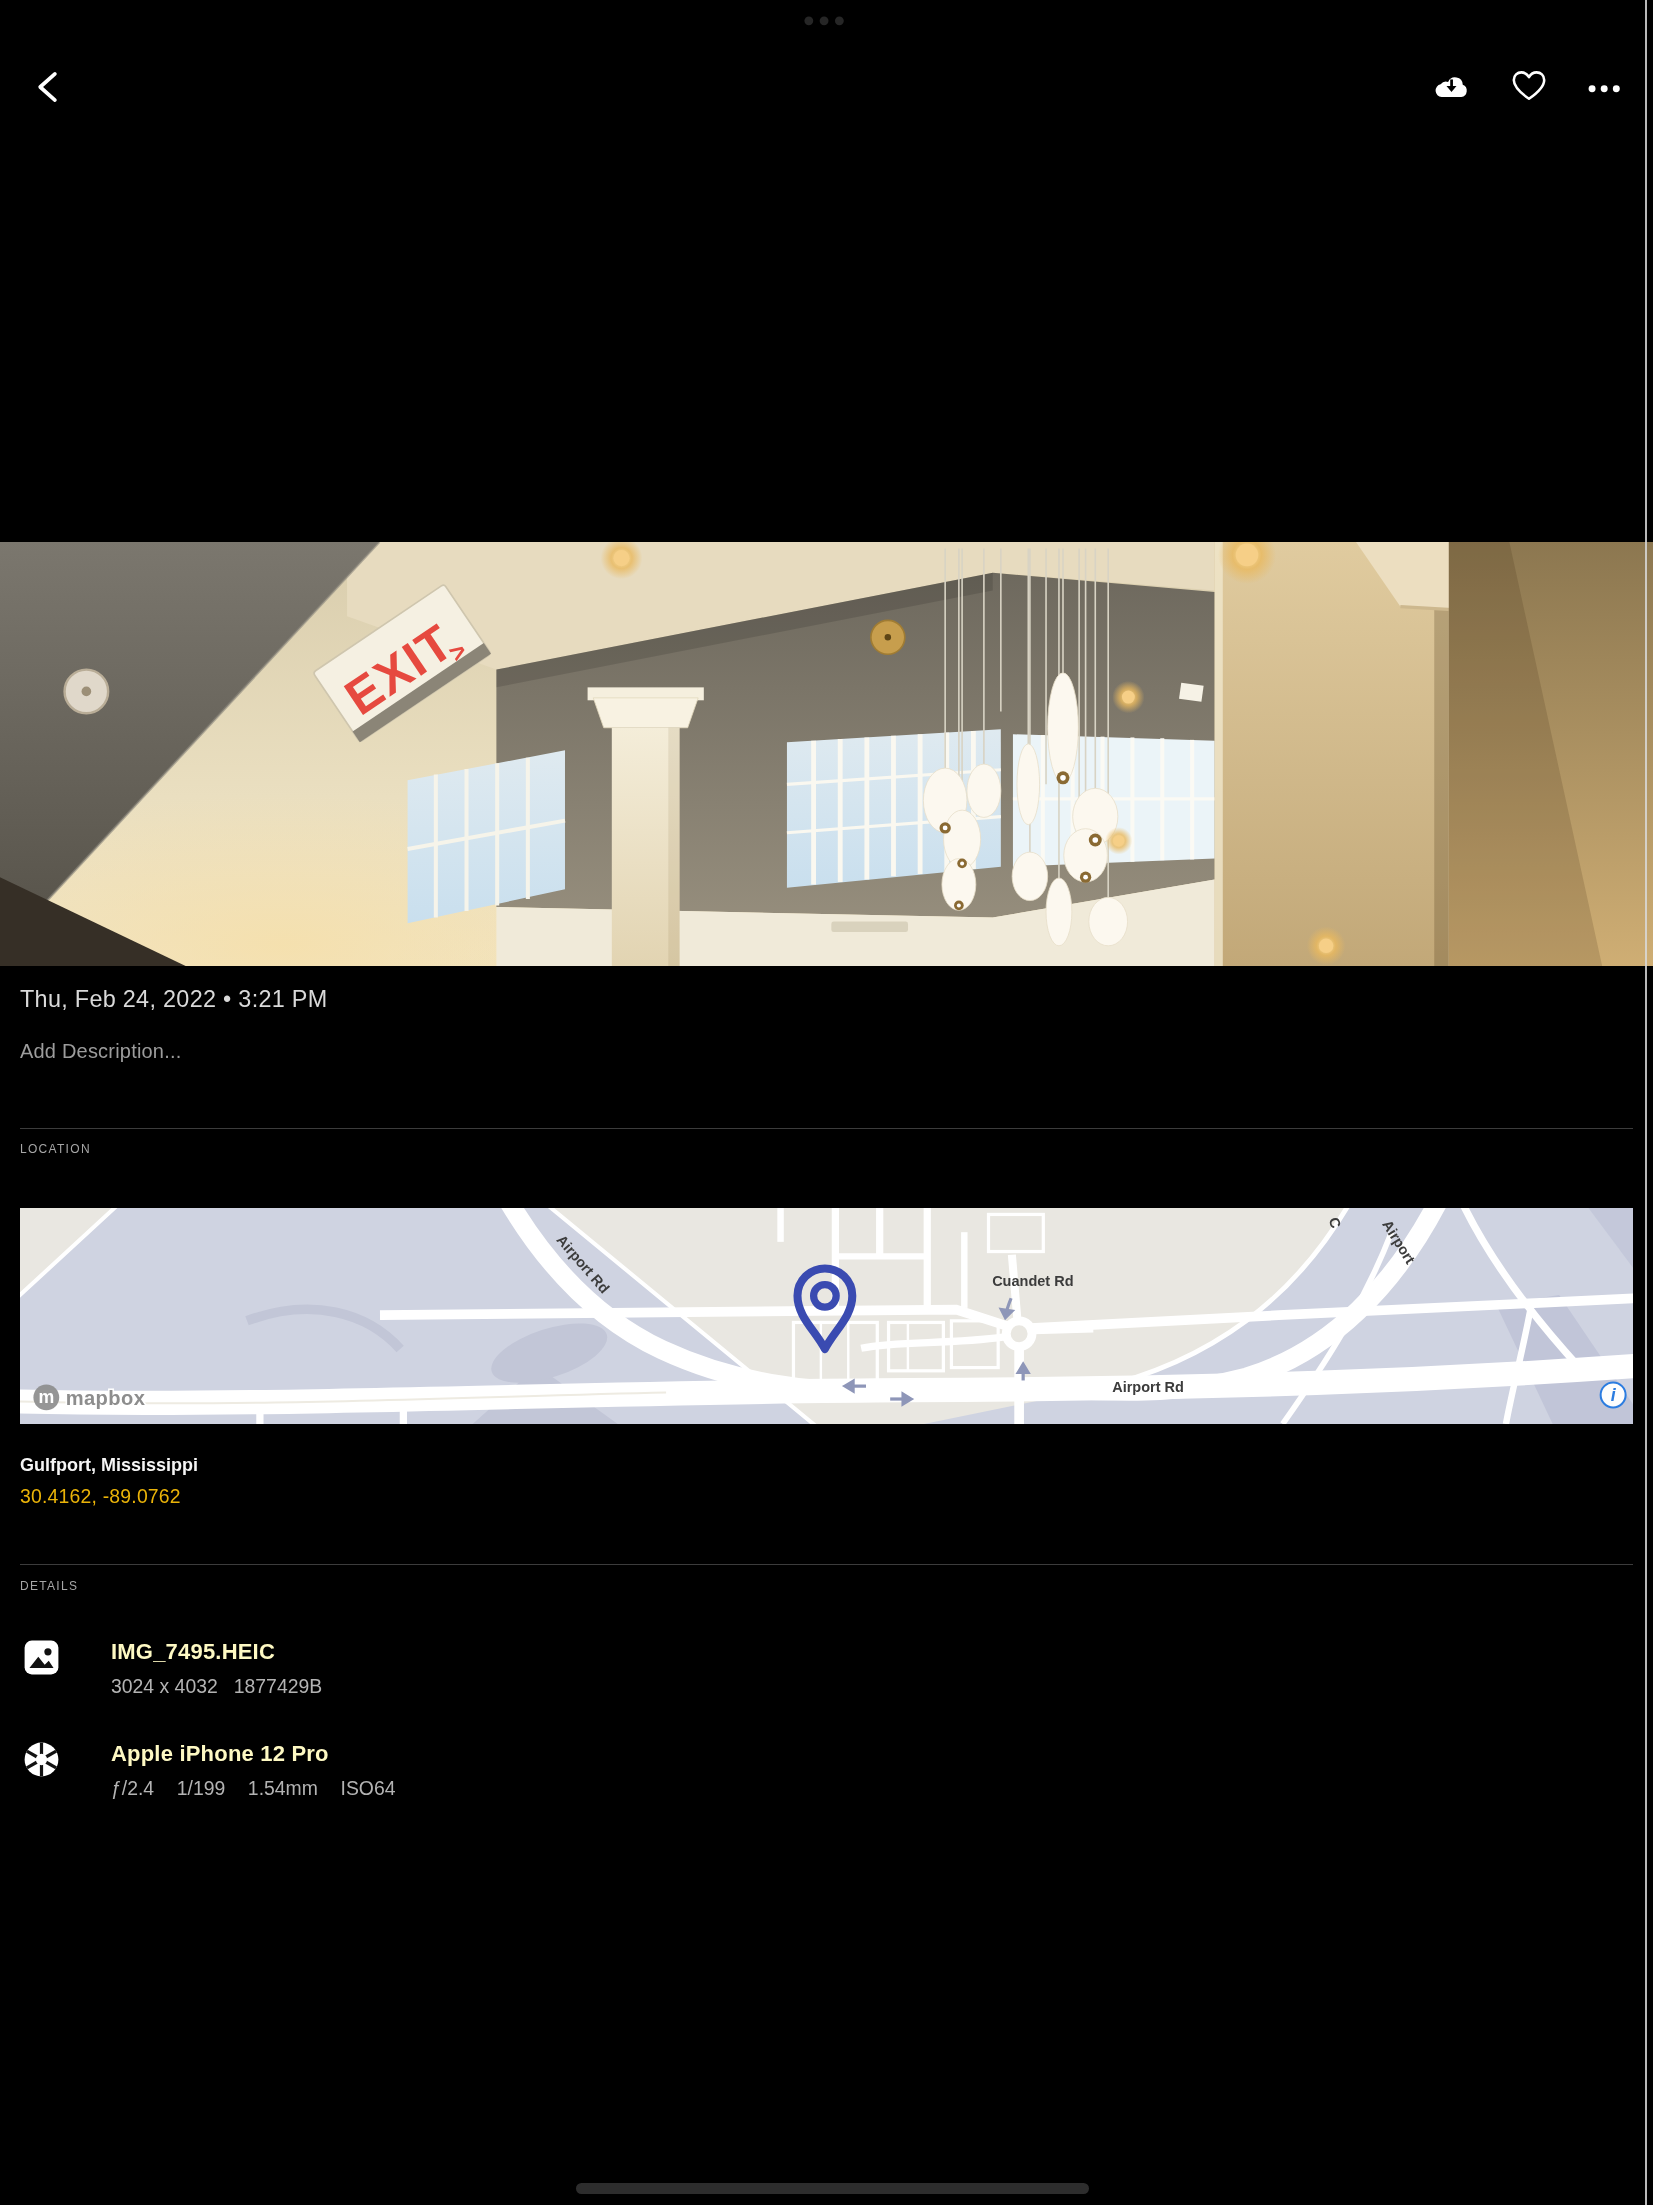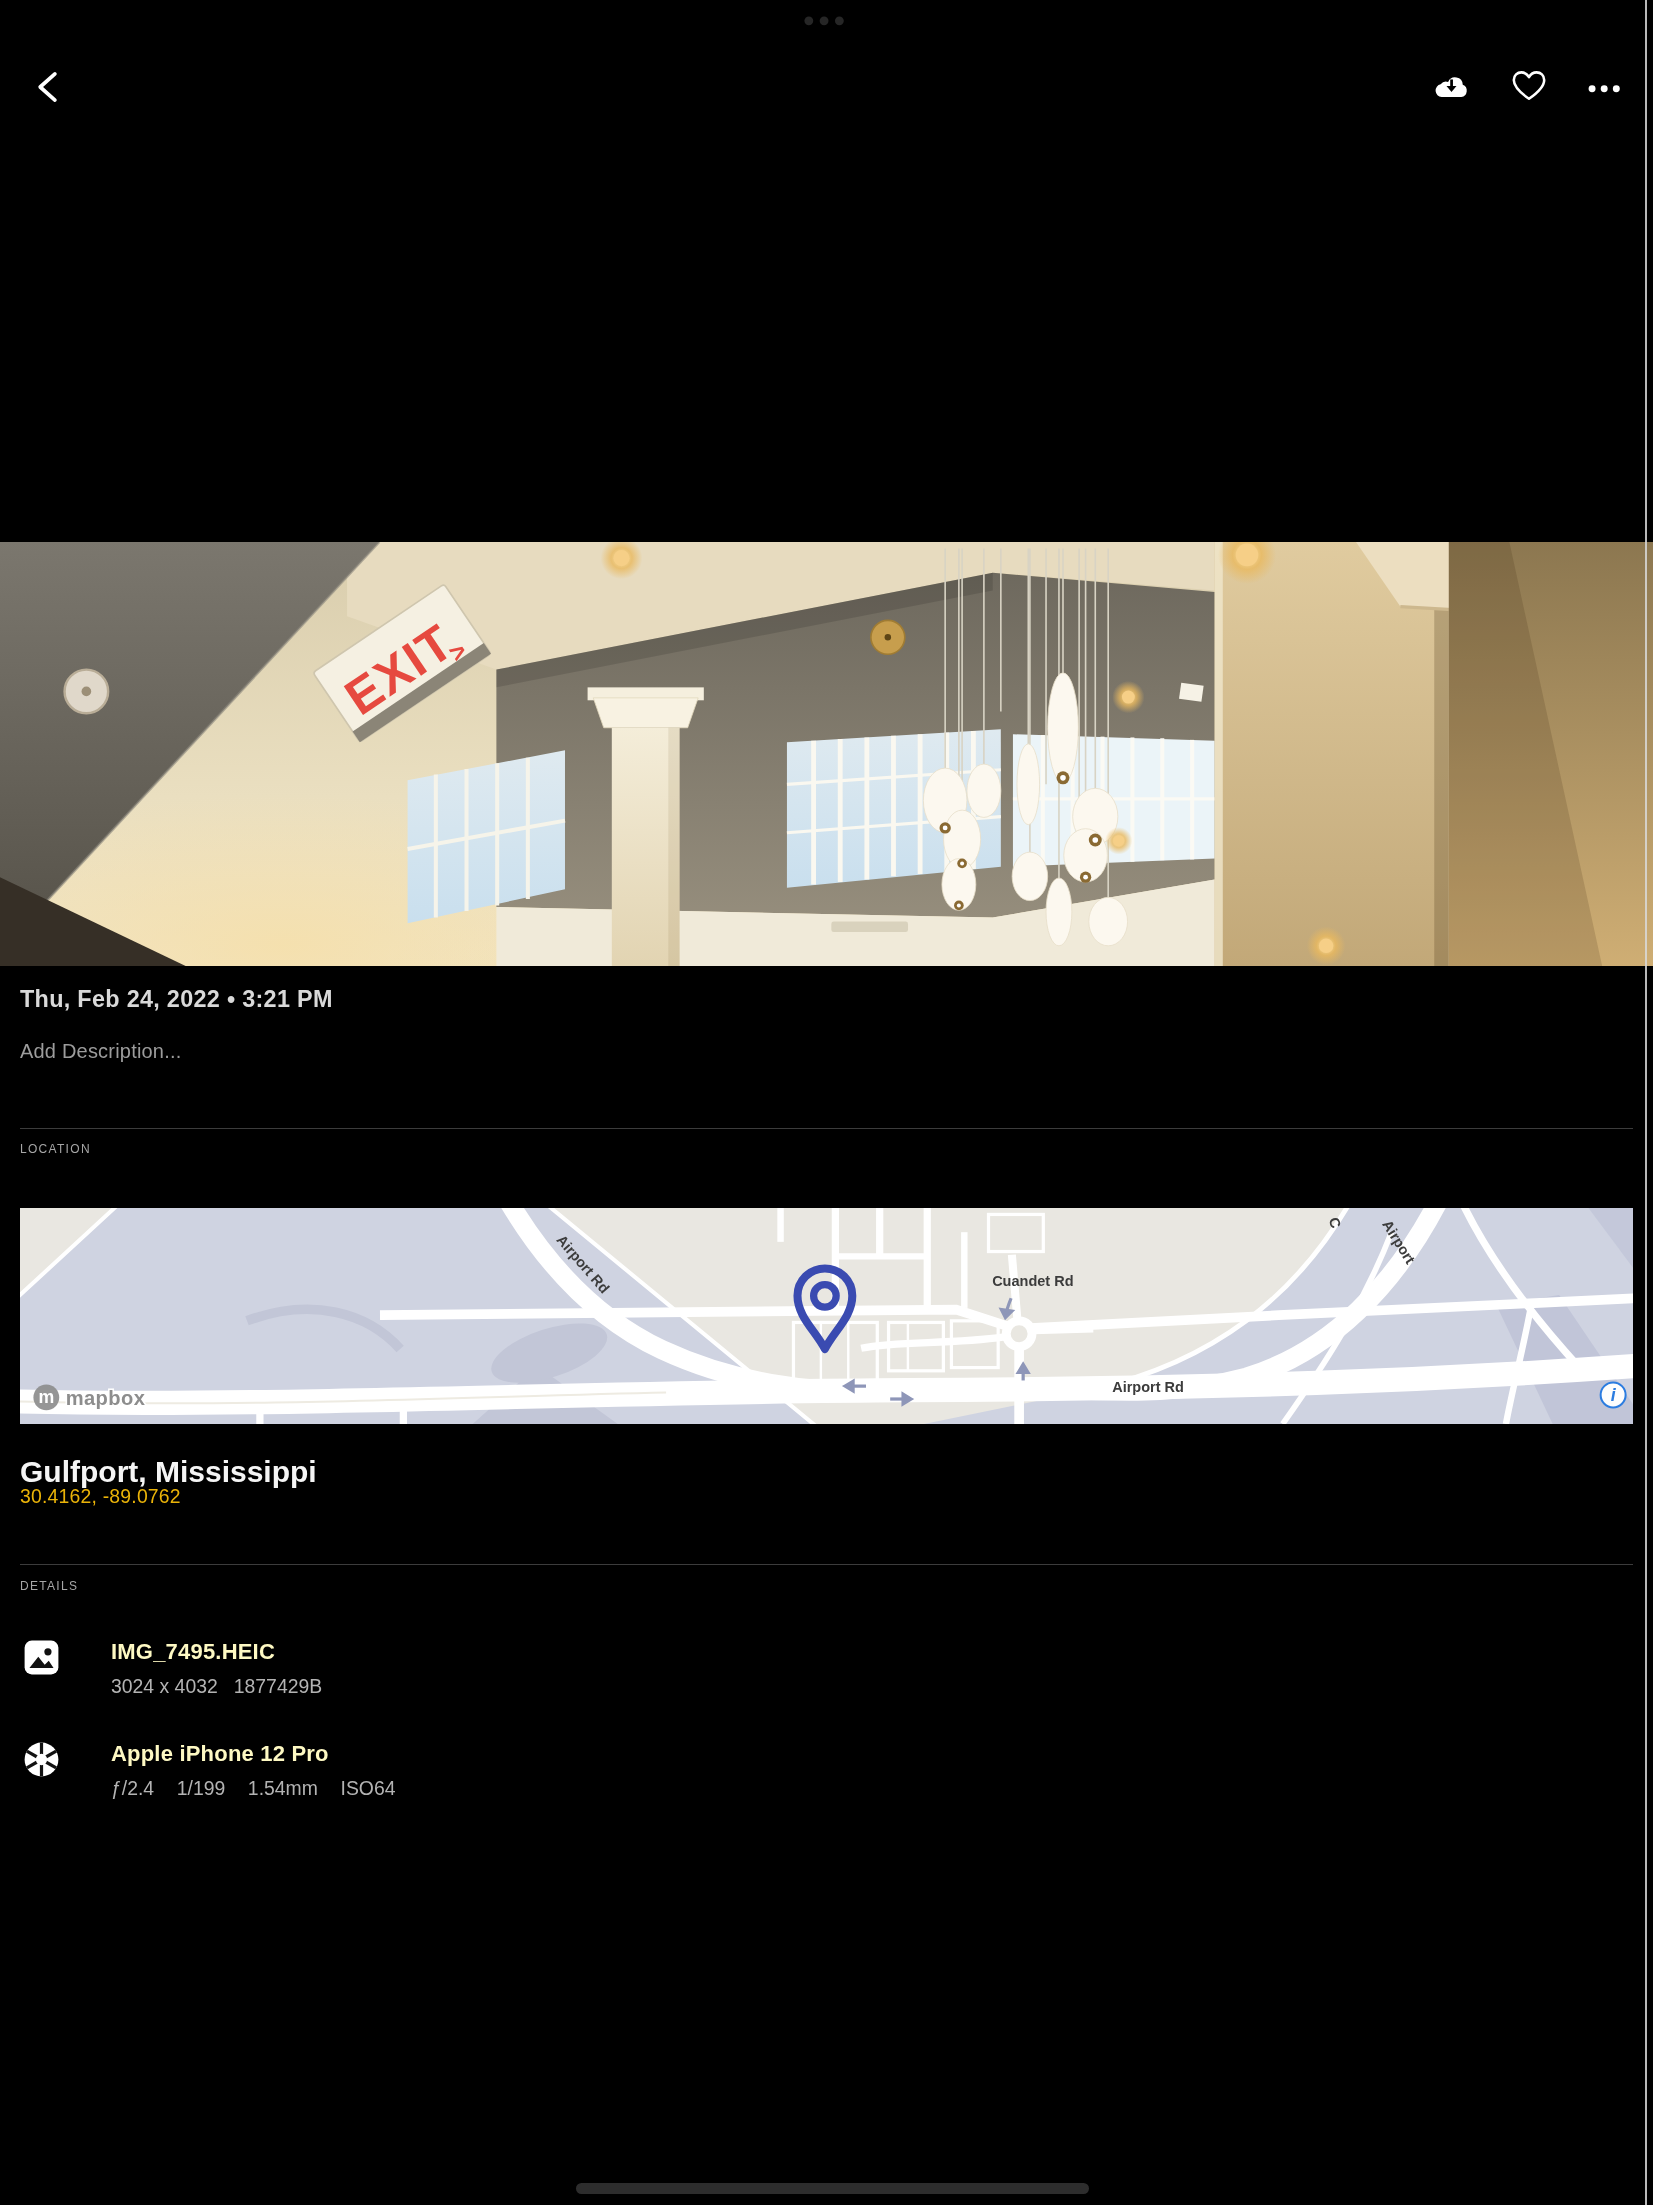--- a/index.html
+++ b/index.html
@@ -9,28 +9,28 @@
   .iconbtn{background:none;border:none;padding:0;cursor:pointer;display:block;}
   
   #back-btn{left:32px;top:69px;width:36px;height:36px;}
   #download-btn{left:1433px;top:73px;width:37px;height:29px;}
   #favorite-btn{left:1511px;top:70px;width:36px;height:32px;}
   #more-btn{left:1587px;top:82px;width:36px;height:9.7px;}
   #mt-dots{left:804px;top:16px;width:45px;height:9.7px;}
   
   #photo{left:0;top:542px;width:1653px;height:424px;overflow:hidden;}
   
-  #date-line{left:20px;top:986px;font-size:23.4px;font-weight:700;color:#d9d9d9;letter-spacing:0.3px;}
+  #date-line{left:20px;top:986px;font-size:23.4px;font-weight:400;color:#d9d9d9;letter-spacing:0.3px;}
   #desc-field{left:20px;top:1040px;font-size:20px;color:#9c9c9c;letter-spacing:0.2px;cursor:text;}
   .divider{left:20px;width:1613px;height:0.8px;background:#3c3c3c;}
   #div1{top:1128px;} #div2{top:1564px;}
   .section-label{left:20px;font-size:12px;color:#a6a6a6;letter-spacing:1.3px;}
   #location-label{top:1142px;} #details-label{top:1579px;}
   #map-box{left:20px;top:1208px;width:1613px;height:216px;overflow:hidden;background:#e9e7e1;cursor:pointer;}
-  #place-name{left:20px;top:1455px;font-size:30px;font-weight:700;color:#f5f5f5;}
+  #place-name{left:20px;top:1455px;font-size:18px;font-weight:700;color:#f5f5f5;}
   #coords{left:20px;top:1485px;font-size:19.4px;color:#eab308;letter-spacing:0.2px;}
   
   .row-icon{left:22.6px;width:37px;height:37px;}
   #row1-icon{top:1639px;} #row2-icon{top:1741px;}
   .row-title{left:111px;font-size:22px;font-weight:700;color:#fef9c3;letter-spacing:0.2px;}
   #row1-title{top:1639px;} #row2-title{top:1741px;}
   .row-sub{left:111px;font-size:19.4px;color:#b3b3b3;display:flex;align-items:flex-end;}
   #row1-sub{top:1675px;} #row1-sub span{margin-right:16px;}
   #row2-sub{top:1777px;} #row2-sub span{margin-right:22.6px;}
   #home-indicator{left:576px;top:2183px;width:513px;height:10.5px;border-radius:5.7px;background:#2d2d2d;cursor:grab;}

